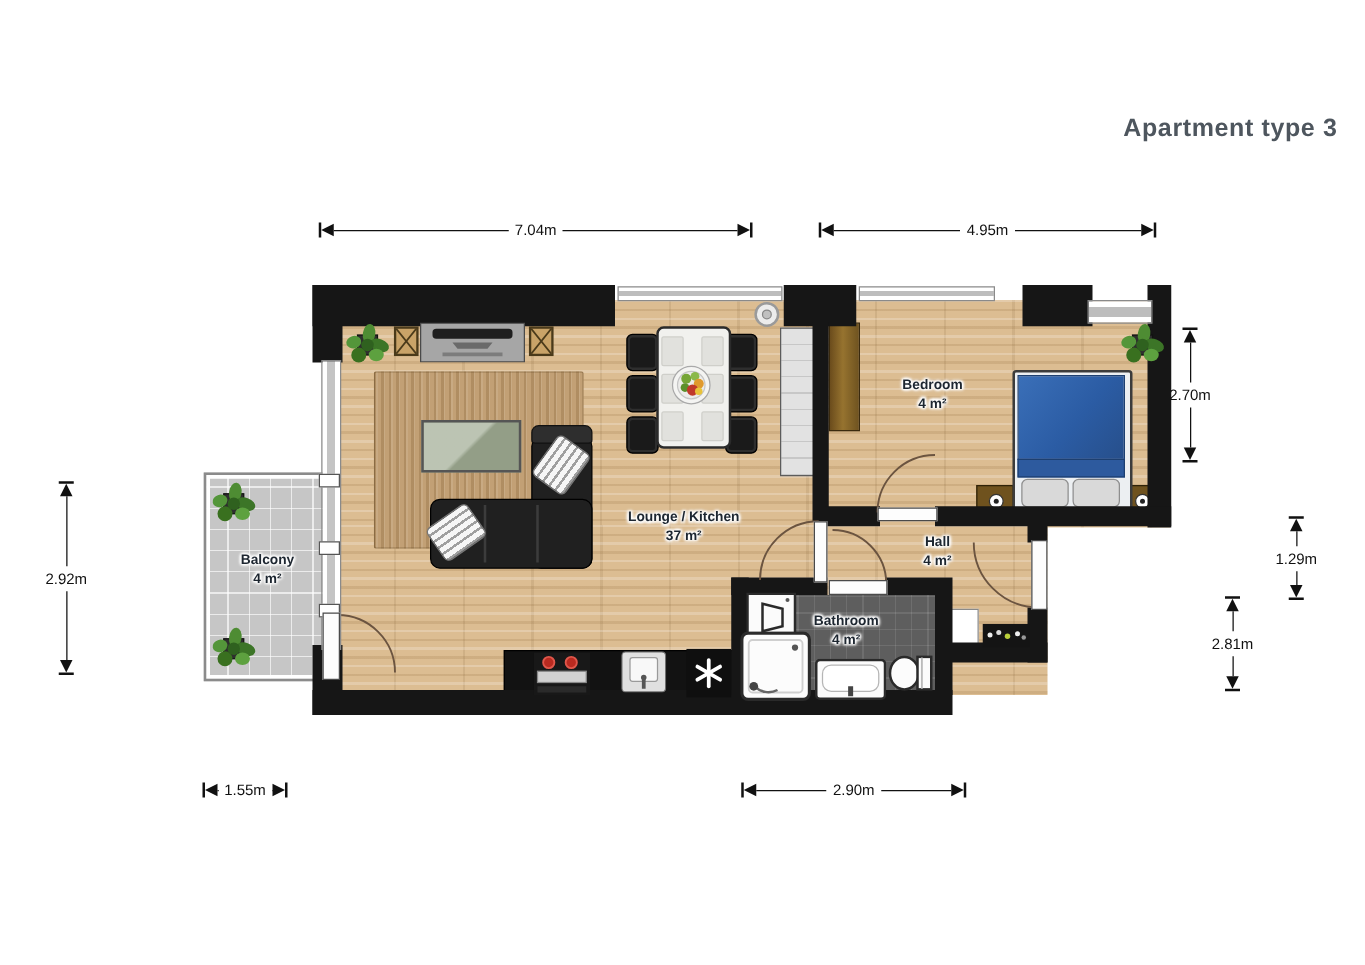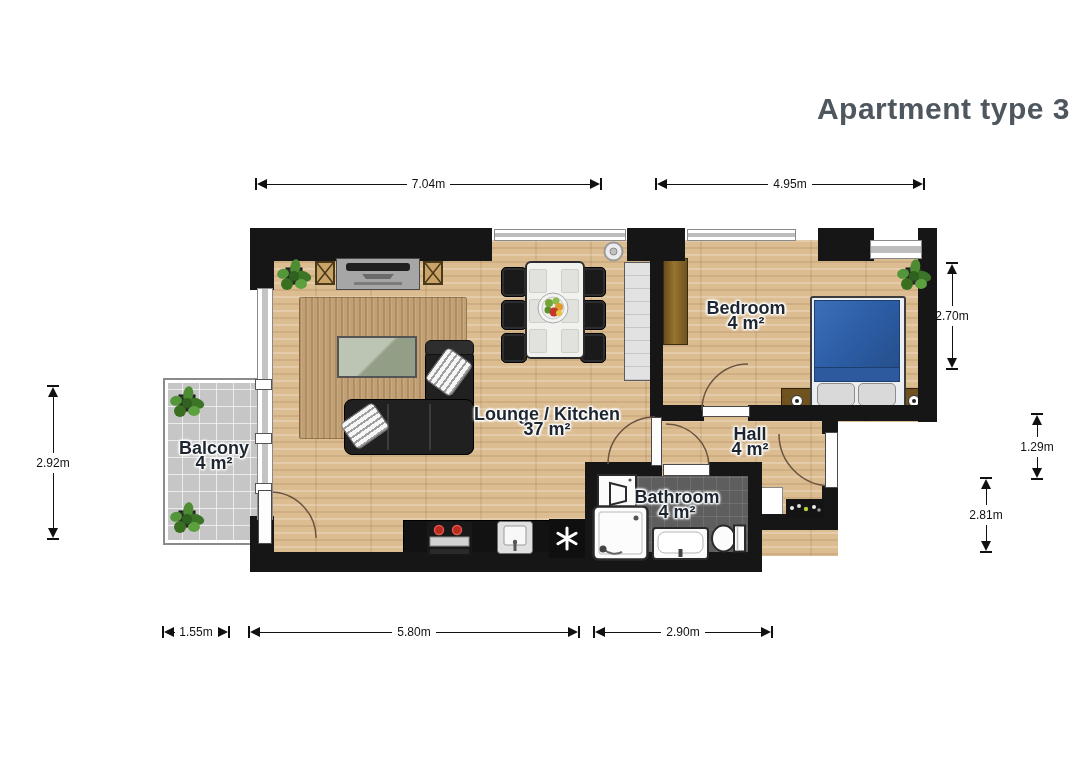--- a/index.html
+++ b/index.html
@@ -18,24 +18,24 @@
   .bathfloor{position:absolute;background-color:#5e5e5e;
         background-image:
           repeating-linear-gradient(0deg, rgba(255,255,255,.10) 0 1px, transparent 1px 13px),
           repeating-linear-gradient(90deg, rgba(255,255,255,.10) 0 1px, transparent 1px 13px);}
   .win{position:absolute;border:1px solid #8a8a8a;background:linear-gradient(#fff 0 28%, #bdbdbd 28% 72%, #fff 72% 100%);}
   .winv{position:absolute;border:1px solid #8a8a8a;background:linear-gradient(90deg,#fff 0 28%, #c4c4c4 28% 72%, #fff 72% 100%);}
   .mullion{position:absolute;background:#fff;border:1px solid #555;}
   .door{position:absolute;background:#fdfdfd;border:1px solid #4a4a4a;}
   
   .rlabel{position:absolute;transform:translate(-50%,-50%);text-align:center;color:#1d2630;
-          font-size:18px;line-height:15px;font-weight:700;white-space:nowrap;z-index:40;
+          font-size:11px;line-height:15px;font-weight:700;white-space:nowrap;z-index:40;
           text-shadow:0 0 2px #fff,0 0 3px #fff,0 0 4px #fff,1px 1px 2px #fff,-1px -1px 2px #fff,1px -1px 2px #fff,-1px 1px 2px #fff;}
   .title{position:absolute;left:700px;top:92px;width:370px;text-align:right;
-         font-size:30px;font-weight:bold;color:#4e565e;letter-spacing:.5px;}
+         font-size:20px;font-weight:bold;color:#4e565e;letter-spacing:.5px;}
   
   .hdim{position:absolute;display:flex;align-items:center;height:16px;z-index:50;}
   .vdim{position:absolute;display:flex;flex-direction:column;align-items:center;width:16px;z-index:50;}
   .hdim .bar{flex:none;width:2px;height:12px;background:#111;}
   .vdim .bar{flex:none;height:2px;width:12px;background:#111;}
   .hdim .ln{flex:1;height:1px;background:#111;}
   .vdim .ln{flex:1;width:1px;background:#111;}
   .hdim .aL{flex:none;width:0;height:0;border:5px solid transparent;border-left:0;border-right:10px solid #111;}
   .hdim .aR{flex:none;width:0;height:0;border:5px solid transparent;border-right:0;border-left:10px solid #111;}
   .vdim .aU{flex:none;width:0;height:0;border:5px solid transparent;border-top:0;border-bottom:10px solid #111;}
@@ -331,38 +331,29 @@
   </div>
   <div class="hdim" style="left:162px;top:624px;width:68px">
     <i class="bar"></i>
       <i class="aL"></i>
       <i class="ln"></i>
     <span class="dlbl">1.55m</span>
     <i class="ln"></i>
       <i class="aR"></i>
       <i class="bar"></i>
   </div>
-  <div class="hdim" style="left:248px;top:624px;width:332px">
+  <div class="hdim" style="left:593px;top:624px;width:180px">
     <i class="bar"></i>
       <i class="aL"></i>
       <i class="ln"></i>
-    <span class="dlbl">5.80m</span>
+    <span class="dlbl">2.90m</span>
     <i class="ln"></i>
       <i class="aR"></i>
       <i class="bar"></i>
   </div>
-  <div class="hdim" style="left:593px;top:624px;width:180px">
-    <i class="bar"></i>
-      <i class="aL"></i>
-      <i class="ln"></i>
-    <span class="dlbl">2.90m</span>
-    <i class="ln"></i>
-      <i class="aR"></i>
-      <i class="bar"></i>
-  </div>
   <div class="vdim" style="left:45px;top:385px;height:155px">
     <i class="bar"></i>
       <i class="aU"></i>
       <i class="ln"></i>
     <span class="dlbl">2.92m</span>
     <i class="ln"></i>
       <i class="aD"></i>
       <i class="bar"></i>
   </div>
   <div class="vdim" style="left:944px;top:262px;height:108px">

